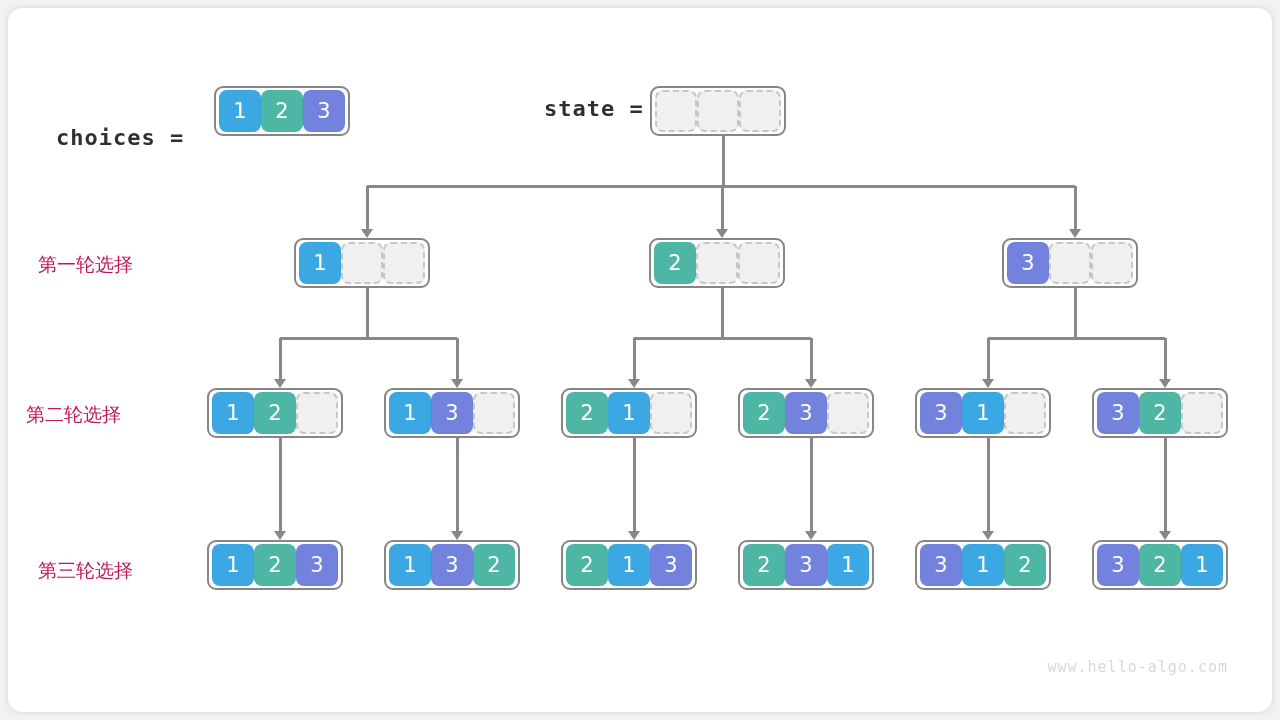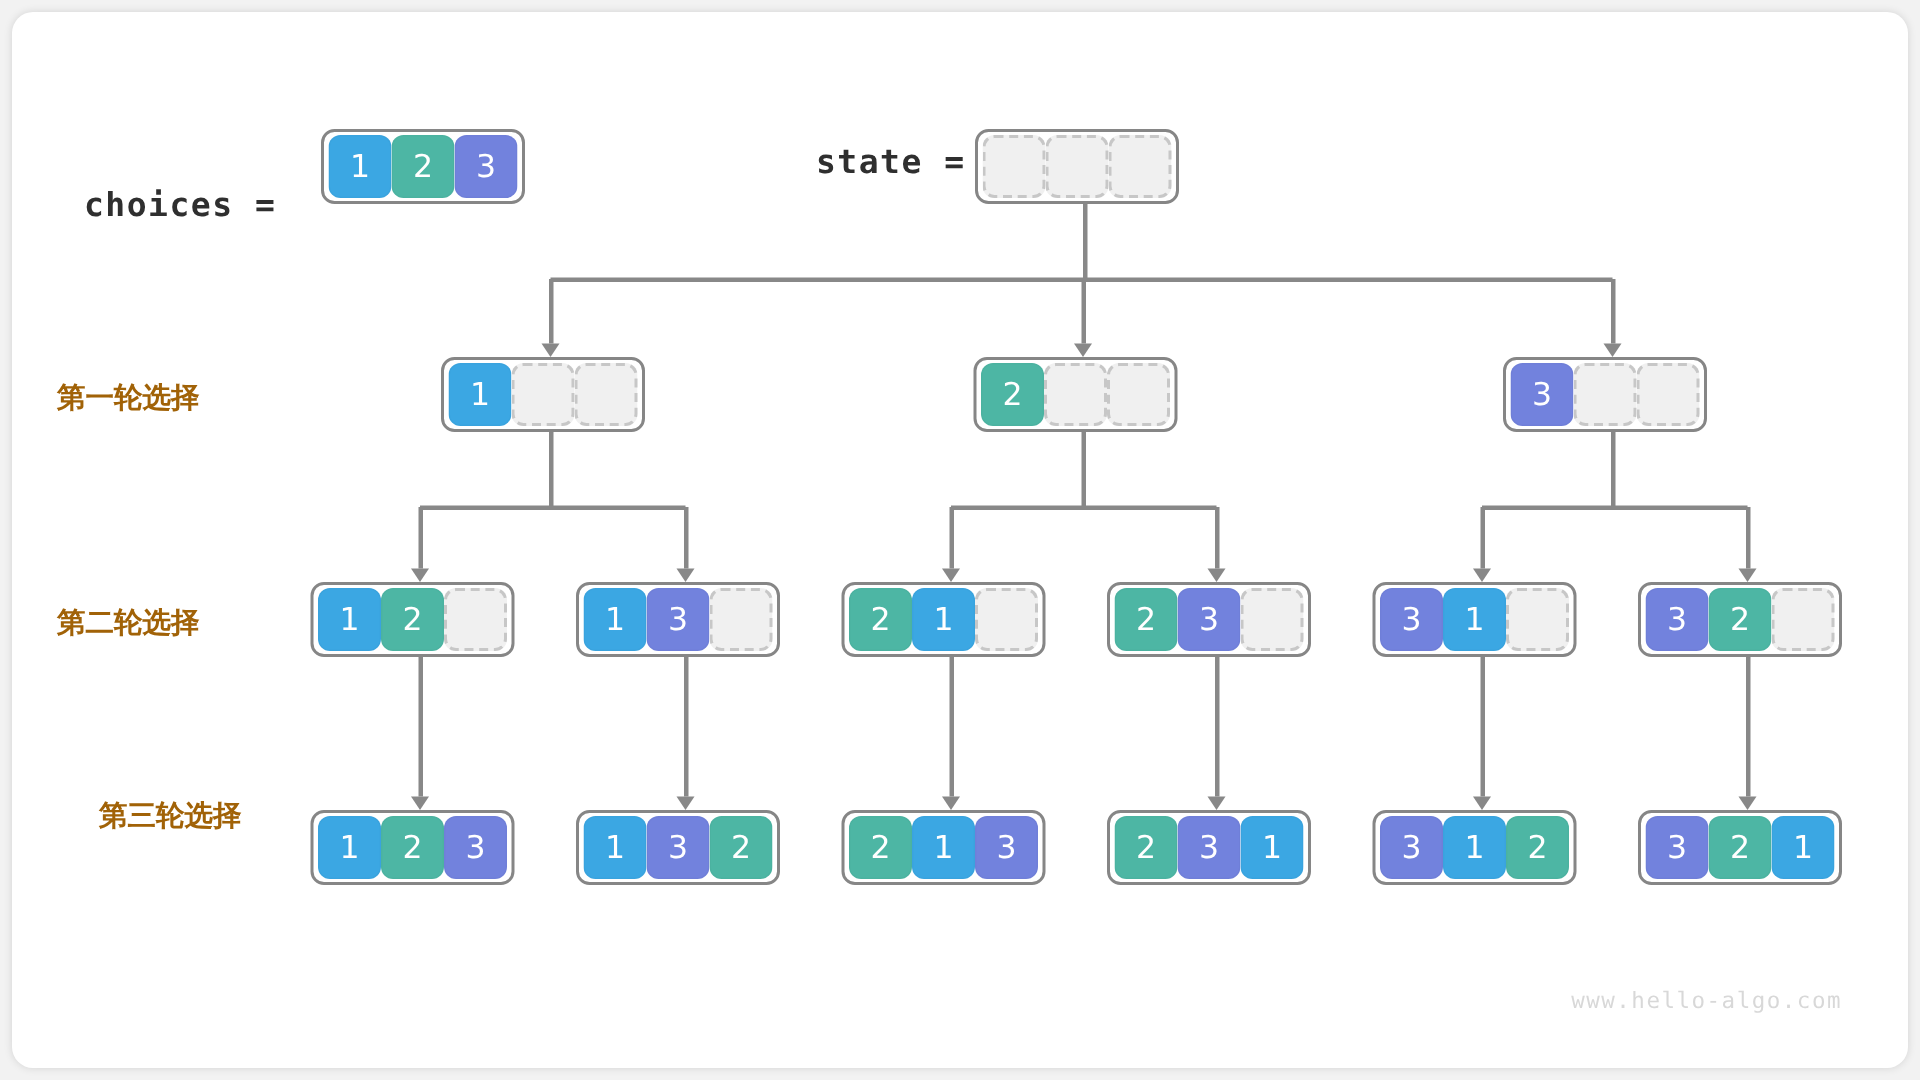--- a/index.html
+++ b/index.html
@@ -37,23 +37,22 @@
     font-weight: bold;
     font-size: 22px;
     color: #2f2f2f;
     white-space: nowrap;
     letter-spacing: 1px;
   }
   .row-label {
     position: absolute;
     font-family: "DejaVu Sans", sans-serif;
     font-size: 19px;
-    color: #a16207;
+    color: #be185d;
     white-space: nowrap;
-    font-weight: bold;
   }
   #watermark {
     position: absolute;
     right: 44px;
     bottom: 36px;
     font-family: "DejaVu Sans Mono", "Liberation Mono", monospace;
     font-size: 15px;
     color: #d8d8d8;
     letter-spacing: 1px;
     white-space: nowrap;
@@ -117,22 +116,22 @@
 </head>
 <body>
 
 <div id="canvas">
   <div id="card">
 
     <div class="mono-label" id="choices-label" style="left: 48px; top: 88px; margin-top: 29px;">choices =</div>
     <div class="mono-label" id="state-label" style="left: 536px; top: 88px;">state =</div>
 
     <div class="row-label" id="row-label-0" style="left: 30px; top: 244px;">第一轮选择</div>
-    <div class="row-label" id="row-label-1" style="left: 30px; top: 394px;">第二轮选择</div>
-    <div class="row-label" id="row-label-2" style="left: 30px; top: 523px; margin-left: 28px;">第三轮选择</div>
+    <div class="row-label" id="row-label-1" style="left: 18px; top: 394px;">第二轮选择</div>
+    <div class="row-label" id="row-label-2" style="left: 30px; top: 550px;">第三轮选择</div>
 
     <div id="generated">
         <div class="array-box" style="left: 206px; top: 78px;">
           <div class="cell filled c-blue">1</div>
           <div class="cell filled c-green">2</div>
           <div class="cell filled c-purple">3</div>
         </div>
         <div class="array-box" style="left: 642px; top: 78px;">
           <div class="cell empty"></div>
           <div class="cell empty"></div>

